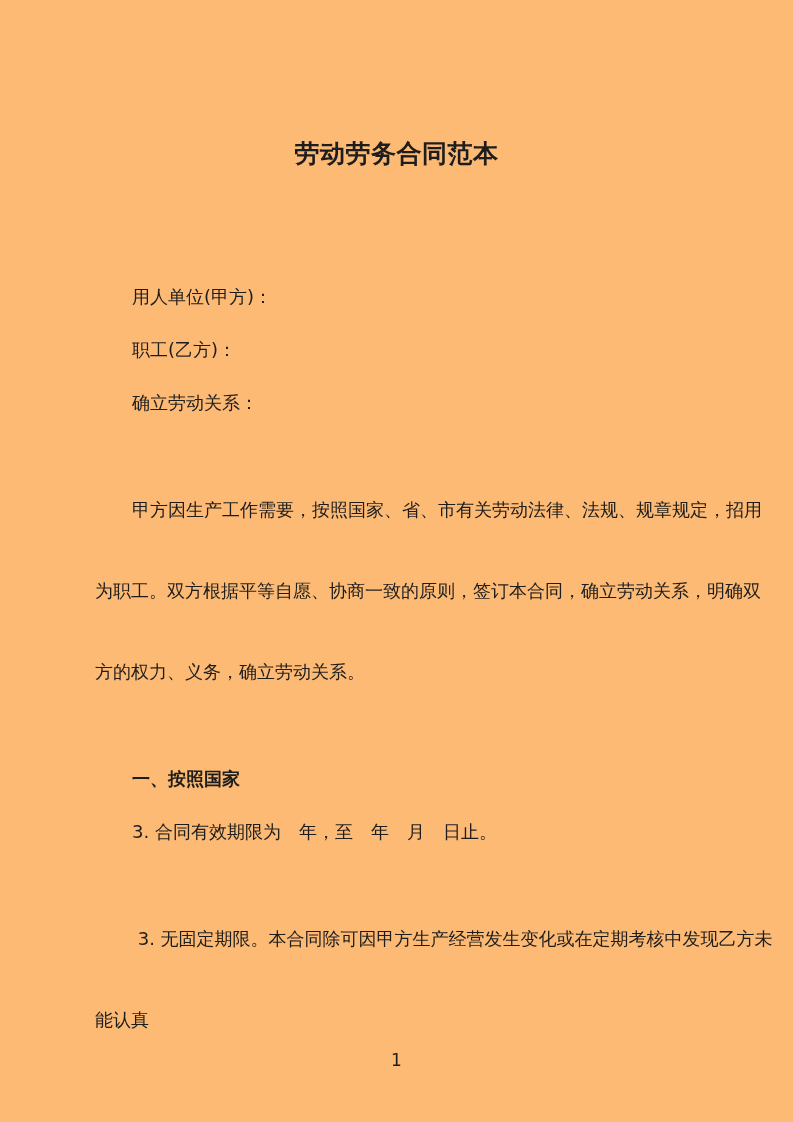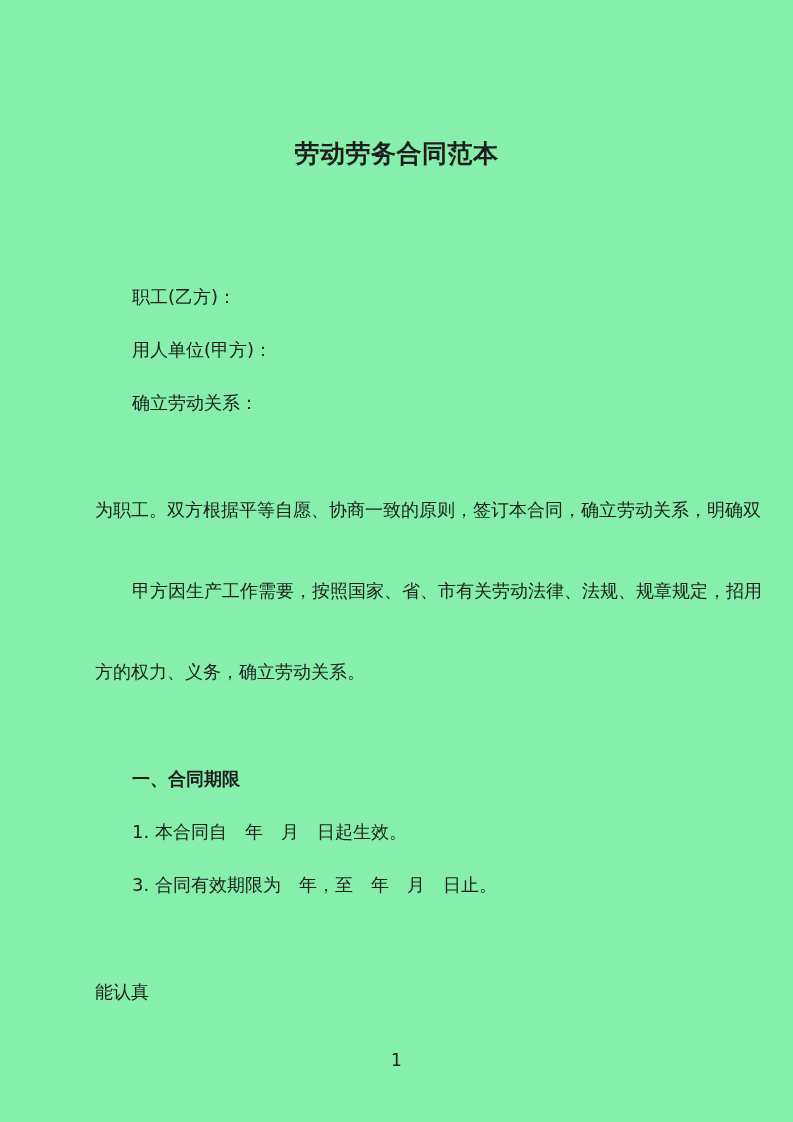--- a/index.html
+++ b/index.html
@@ -4,21 +4,21 @@
 <style>
   html, body {
     margin: 0;
     padding: 0;
     background: #ffffff;
   }
   .page {
     position: relative;
     width: 793px;
     height: 1122px;
-    background: #86efac;
+    background: #fdba74;
     overflow: hidden;
     font-family: "DejaVu Sans", "Liberation Sans", sans-serif;
     color: #1d1d1d;
   }
   .doc-title {
     margin: 0;
     padding-top: 140px;
     text-align: center;
     font-size: 25px;
     line-height: 28px;
@@ -58,39 +58,39 @@
 </style>
 </head>
 <body>
 
 <div class="page">
 
   <h1 class="doc-title">劳动劳务合同范本</h1>
 
   <div class="doc-body">
 
+    <p class="para indent">用人单位(甲方)：</p>
+
     <p class="para indent">职工(乙方)：</p>
-
-    <p class="para indent">用人单位(甲方)：</p>
 
     <p class="para indent">确立劳动关系：</p>
 
     <div class="para">
+      <div class="line indent">甲方因生产工作需要，按照国家、省、市有关劳动法律、法规、规章规定，招用</div>
       <div class="line">为职工。双方根据平等自愿、协商一致的原则，签订本合同，确立劳动关系，明确双</div>
-      <div class="line indent">甲方因生产工作需要，按照国家、省、市有关劳动法律、法规、规章规定，招用</div>
       <div class="line">方的权力、义务，确立劳动关系。</div>
     </div>
 
-    <p class="para indent heading">一、合同期限</p>
+    <p class="para indent heading">一、按照国家</p>
 
-    <p class="para indent">1. 本合同自　年　月　日起生效。</p>
 
     <p class="para indent">3. 合同有效期限为　年，至　年　月　日止。</p>
 
     <div class="para">
+      <div class="line indent"> 3. 无固定期限。本合同除可因甲方生产经营发生变化或在定期考核中发现乙方未</div>
       <div class="line">能认真</div>
     </div>
 
   </div>
 
   <div class="page-number">1</div>
 
 </div>
 
 </body></html>

